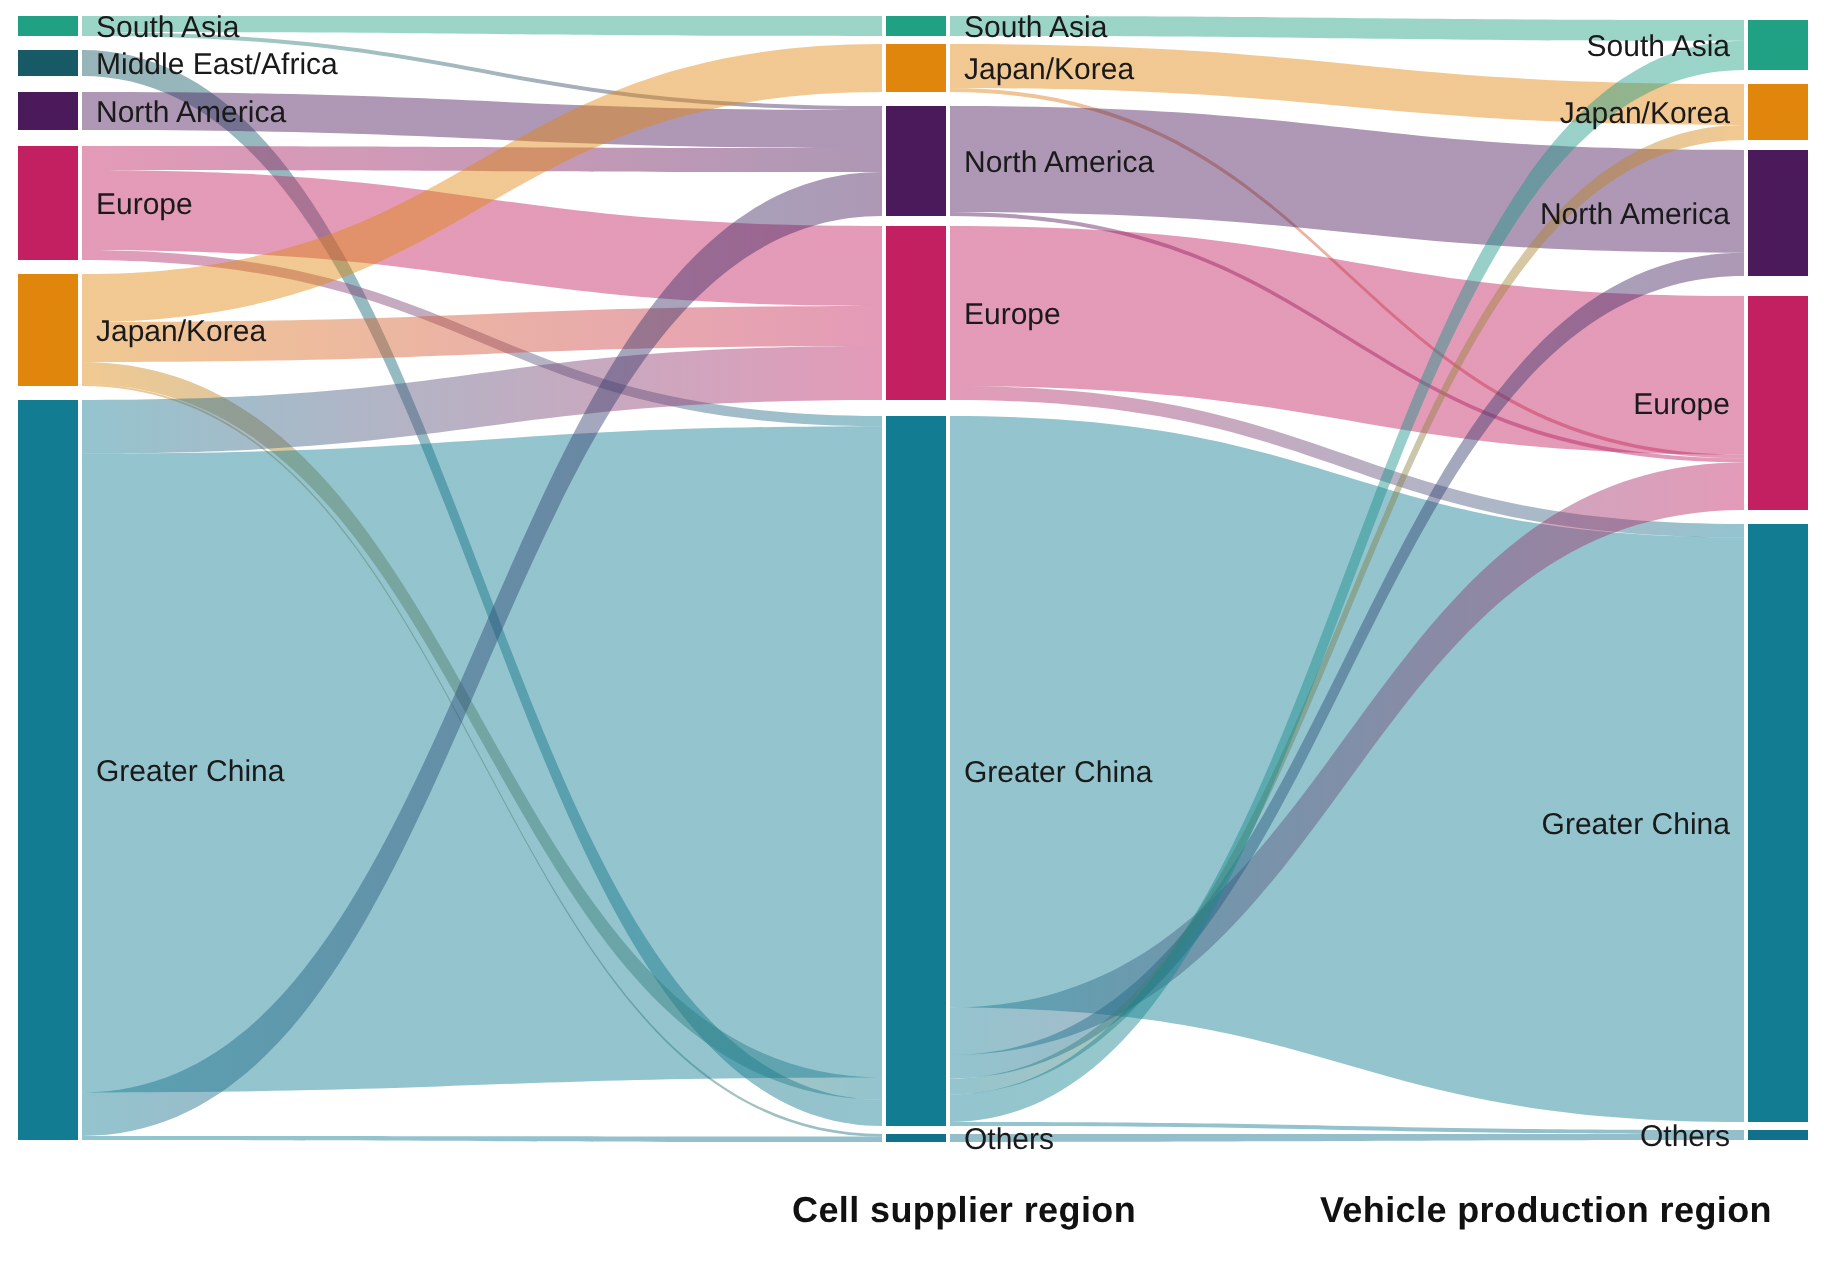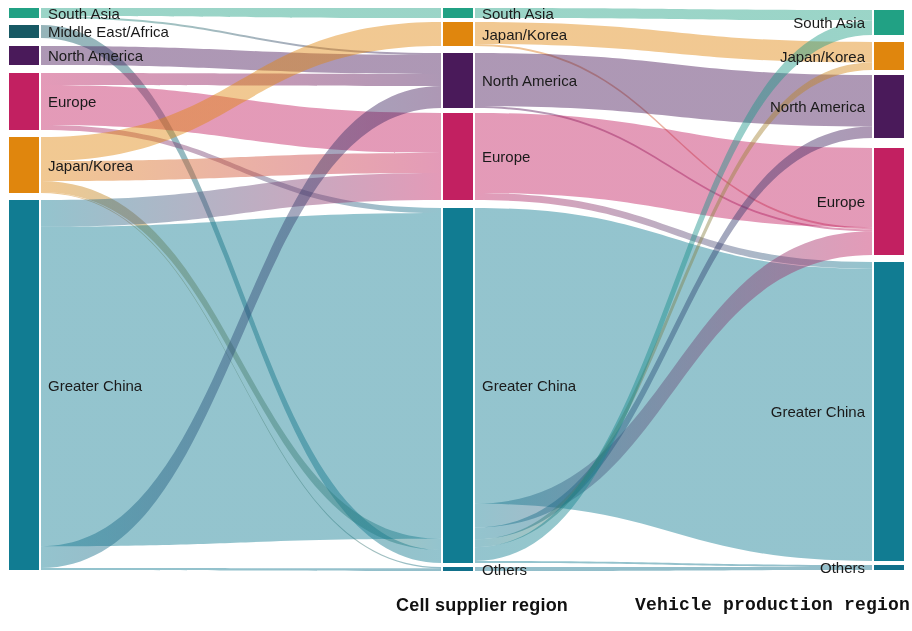--- a/index.html
+++ b/index.html
@@ -3,21 +3,21 @@
 <meta charset="utf-8">
 <style>
   html,body{margin:0;padding:0;background:#ffffff;}
   .canvas{position:relative;width:912px;height:631px;background:#ffffff;overflow:hidden;
           font-family:"Liberation Sans",sans-serif;}
   .canvas svg{position:absolute;left:0;top:0;}
   .col-title{position:absolute;top:595px;font-size:18px;font-weight:bold;color:#111;
              white-space:nowrap;letter-spacing:0.2px;}
   .title-cam{left:9px;}
   .title-cell{left:372px;margin-left:24px;}
-  .title-vehicle{right:2px;font-family:Liberation Mono, monospace;}
+  .title-vehicle{right:26px;}
 </style>
 </head>
 <body>
 
 <div class="canvas">
   <svg id="sankey" width="912" height="631" viewBox="0 0 912 631">
       <defs>
         <linearGradient id="lg0" gradientUnits="userSpaceOnUse" x1="41" y1="0" x2="441" y2="0">
           <stop offset="0%" stop-color="#21A184"></stop>
           <stop offset="100%" stop-color="#21A184"></stop>

